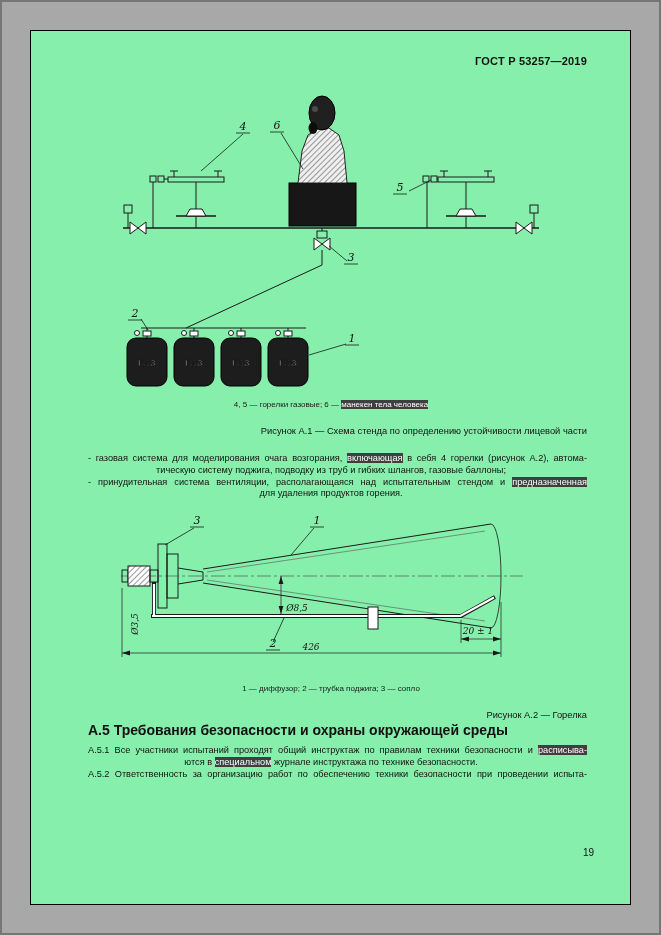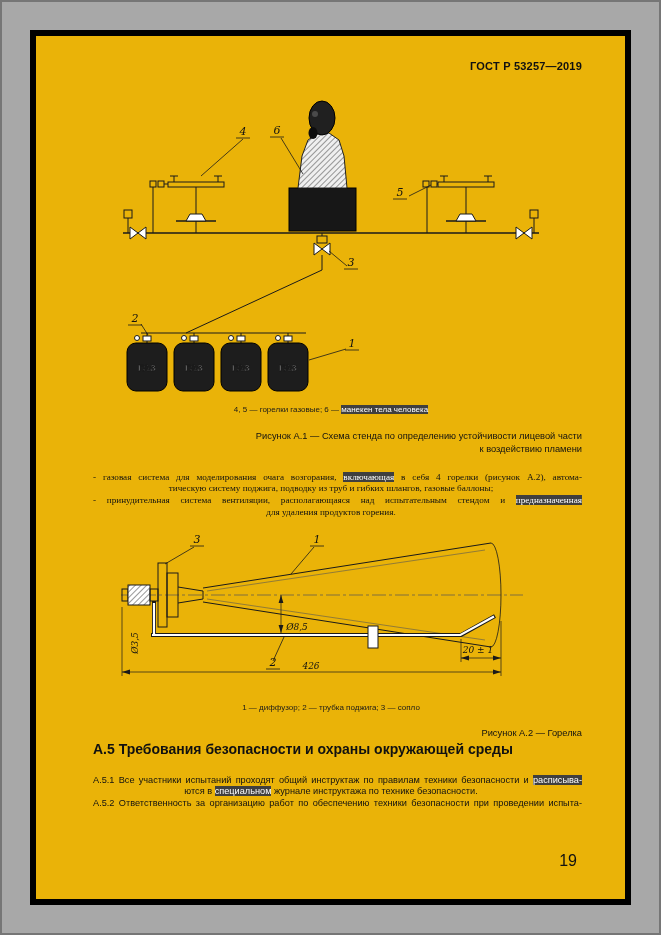--- a/index.html
+++ b/index.html
@@ -8,41 +8,41 @@
     background:#a8a8a8;
     font-family:"Liberation Sans", sans-serif;
     color:#111;
   }
   .scan-frame {
     position:fixed; left:0; top:0; width:661px; height:935px;
     border:2px solid #767676; box-sizing:border-box; pointer-events:none;
   }
   .page {
     width:601px; height:875px; margin:30px auto 0 auto;
-    background:#eab308; border:6px solid #000000; box-sizing:border-box;
+    background:#86efac; border:1px solid #000000; box-sizing:border-box;
     padding:24px 43px 0 44px;
     position:relative;
   }
   .header { text-align:right; font-weight:bold; font-size:11px; letter-spacing:.2px; }
   .fig { text-align:center; }
   .fig svg { display:block; margin:0 auto; }
   .fig1 { margin-top:16px; }
   .fig2 { margin-top:12px; }
   .legend { font-size:8px; text-align:center; line-height:1.45; margin-top:6px; color:#1a1a1a; }
   .caption { font-size:9.3px; text-align:right; margin-top:14px; line-height:1.45; }
-  .body-block { margin-top:15px; overflow:hidden;font-family:Liberation Serif, serif; }
+  .body-block { margin-top:15px; overflow:hidden; }
   .para { font-size:9.2px; line-height:1.28; }
   .ln { white-space:nowrap; }
   .ln.j { text-align:justify; text-align-last:justify; }
   .ln.l { text-align:center; }
   .ln.ind { text-indent:13px; }
   .hl { background:#3f3f3f; color:#fff; }
   .sec-heading { font-size:14px; font-weight:bold; text-indent:13px; }
-  .sec-paras { margin-top:18px; overflow:hidden; }
-  .page-number { position:absolute; right:48px; top:816px; font-size:16px; }
+  .sec-paras { margin-top:7px; overflow:hidden; }
+  .page-number { position:absolute; right:36px; top:816px; font-size:10px; }
   
   svg text { font-family:"DejaVu Serif", serif; fill:#111; }
   svg text.co  { font-size:11px; font-style:italic; text-anchor:middle; }
   svg text.dim { font-size:9px;  font-style:italic; text-anchor:middle; }
   svg text.cyl { font-family:"Liberation Sans", sans-serif; font-size:9px; font-weight:bold;
                  fill:#fff; text-anchor:middle; letter-spacing:.5px; }
 </style>
 </head>
 <body>
 
@@ -186,21 +186,20 @@
       <text x="251" y="259" class="co">1</text>
     </svg>
   </div>
 
   <div class="legend">
     <div class="legend-line"><span>4, 5 — горелки газовые; 6 — </span><span class="hl">манекен тела человека</span></div>
   </div>
 
   <div class="caption">
     <div>Рисунок А.1 — Схема стенда по определению устойчивости лицевой части</div>
-    <div>к воздействию пламени</div>
   </div>
 
   <div class="body-block">
     <div class="para">
       <div class="ln j ind"><span>- газовая система для моделирования очага возгорания, </span><span class="hl">включающая</span><span> в себя 4 горелки (рисунок А.2), автома-</span></div>
       <div class="ln l"><span>тическую систему поджига, подводку из труб и гибких шлангов, газовые баллоны;</span></div>
     </div>
     <div class="para">
       <div class="ln j ind"><span>- принудительная система вентиляции, располагающаяся над испытательным стендом и </span><span class="hl">предназначенная</span></div>
       <div class="ln l"><span>для удаления продуктов горения.</span></div>

